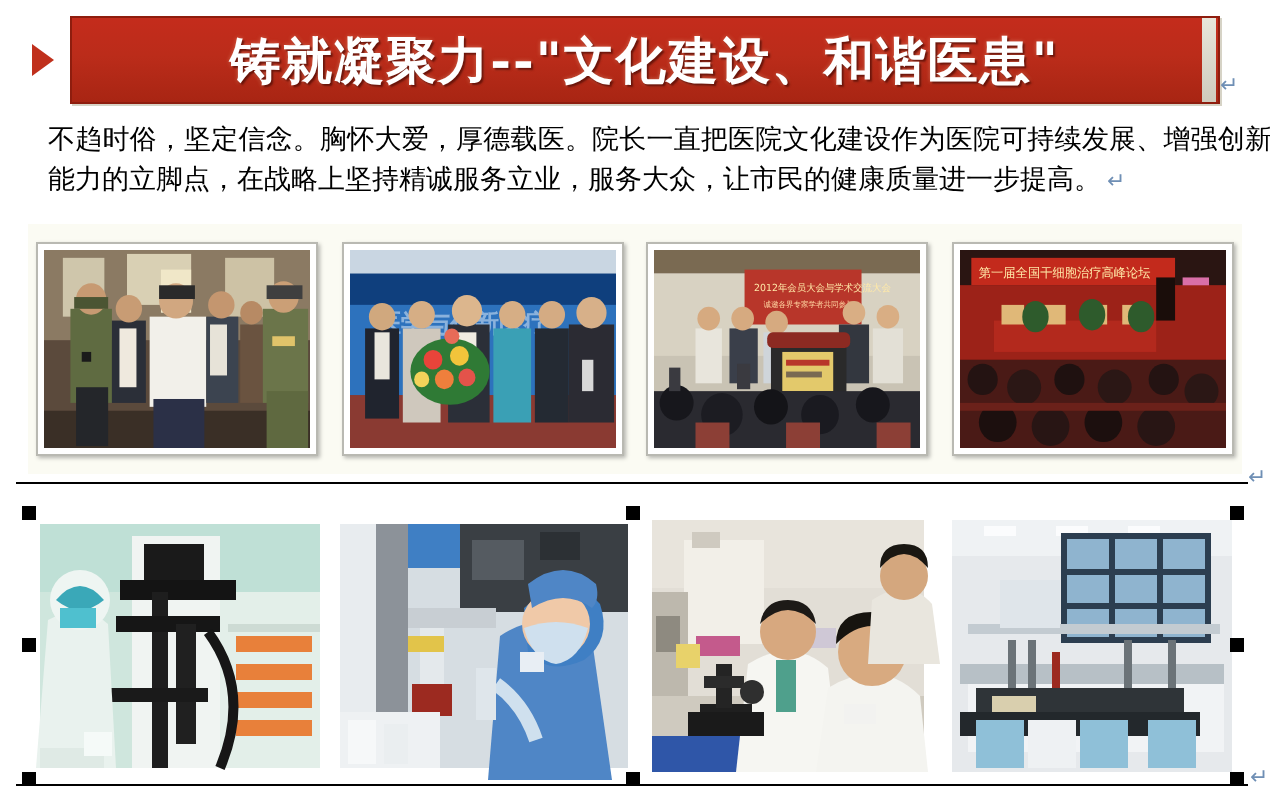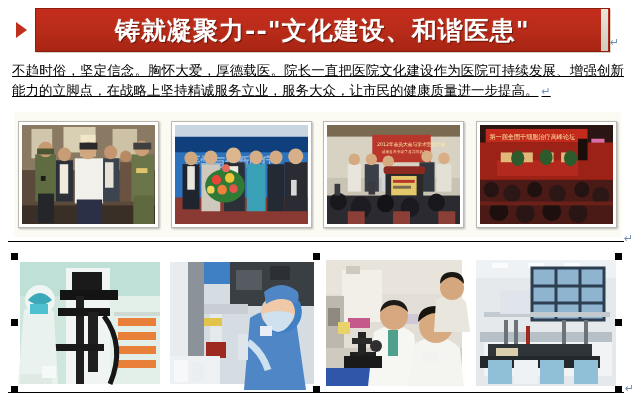--- a/index.html
+++ b/index.html
@@ -60,30 +60,29 @@
   }
   .pilcrow-1 {
     position: absolute;
     left: 610px; top: 36px;
     color: #6f8fb5; font-size: 11px;
   }
 
   
   .para {
     position: absolute;
-    left: 12px; top: 60px;
+    left: 24px; top: 60px;
     width: 612px;
     font-family: "DejaVu Sans", "Liberation Sans", sans-serif;
     font-size: 13.5px;
     line-height: 20px;
     color: #000000;
     text-align: justify;
     text-justify: inter-ideograph;
     letter-spacing: 0px;
-    text-decoration: underline;
   }
   .para .pilcrow {
     color: #6f8fb5; font-size: 11px; margin-left: 3px;
   }
 
   
   .row1 {
     position: absolute;
     left: 14px; top: 112px;
     width: 607px; height: 125px;

